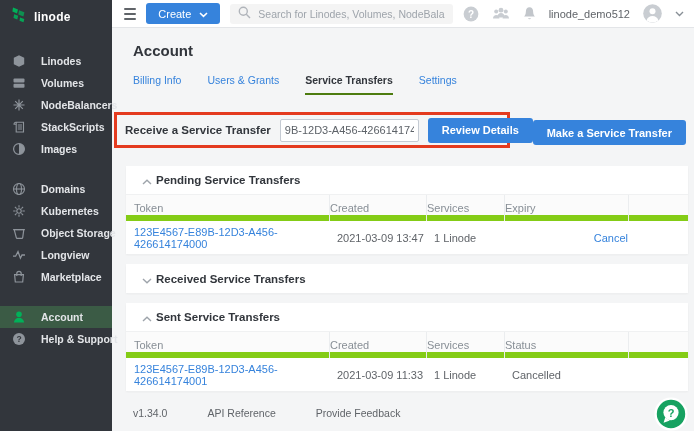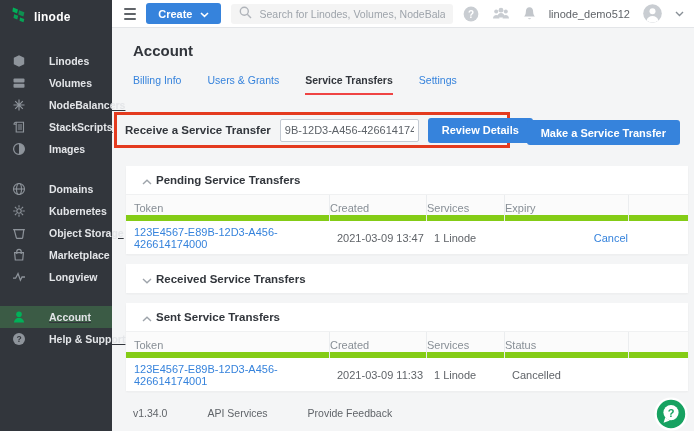--- a/index.html
+++ b/index.html
@@ -8,49 +8,49 @@
     font-family: "Liberation Sans", sans-serif;
     display: flex;
     background: #f4f5f6;
     color: #32363c;
   }
   
   .sidebar { width:112px; min-width:112px; background:#32363c; height:431px; }
   .logo-row { display:flex; align-items:center; gap:6px; padding:6px 0 5px 11px; }
   .logo-text { color:#fff; font-size:12px; font-weight:bold; letter-spacing:.2px; }
   .nav-group { margin-top:18px; }
-  .nav-item { display:flex; align-items:center; gap:23px; padding:4px 16px 4px 12px; cursor:pointer;text-decoration:underline; }
+  .nav-item { display:flex; align-items:center; gap:15px; padding:4px 16px 4px 12px; cursor:pointer; }
   .nav-item .icn { width:14px; height:14px; display:flex; align-items:center; justify-content:center; flex:none; }
   .nav-label { font-size:10.5px; font-weight:600; color:#e3e5e8; white-space:nowrap; }
   .nav-item.active { background:#3b5b45; }
   
   .main { flex:1; display:flex; flex-direction:column; min-width:0; }
   .topbar { height:28px; background:#fff; border-bottom:1px solid #e3e5e8; display:flex; align-items:center; padding:0 10px 0 12px; gap:10px; flex:none; }
   .hamburger { width:15px; display:flex; flex-direction:column; gap:3px; cursor:pointer; }
   .hamburger span { height:2px; background:#606469; border-radius:1px; }
-  .create-btn { background:#3683dc; color:#fff; font-size:11px; font-weight:bold; border:none; border-radius:3px; height:21px; padding:8px 12px; display:flex; align-items:center; gap:8px; cursor:pointer; font-family:inherit; }
+  .create-btn { background:#3683dc; color:#fff; font-size:11px; font-weight:normal; border:none; border-radius:3px; height:21px; padding:8px 12px; display:flex; align-items:center; gap:8px; cursor:pointer; font-family:inherit; }
   .search-box { width:268px; height:20px; background:#f4f4f4; border-radius:3px; display:flex; align-items:center; gap:7px; padding:0 8px; overflow:hidden; }
   .search-box input { border:none; outline:none; background:transparent; font-size:10.5px; color:#6a6f74; width:100%; font-family:inherit; }
   .search-box input::placeholder { color:#9ea4ab; }
   .topbar-right { margin-left:auto; display:flex; align-items:center; gap:13px; }
   .username { font-size:11px; color:#606469; }
   .tb-icn { display:flex; align-items:center; cursor:pointer; }
   
   .content { flex:1; padding:8px 6px 0 14px; position:relative; overflow:hidden; }
   .page-title { font-size:15px; font-weight:600; color:#32363c; margin:6px 0 0 7px; }
   .tabs { display:flex; gap:26px; margin:15px 0 0 7px; font-size:10.5px; }
   .tab { color:#3683dc; padding-bottom:7px; cursor:pointer; }
-  .tab.active { color:#32363c; font-weight:bold; border-bottom:2px solid #ef4444; }
+  .tab.active { color:#32363c; font-weight:bold; border-bottom:2px solid #4d7c0f; }
   
   .action-row { position:relative; margin-top:17px; height:42px; }
   .receive-box { position:absolute; left:-12px; top:0; width:396px; height:36px; border:3px solid #e43b1f; display:flex; align-items:center; gap:9px; padding:0 8px 0 8px; }
   .receive-label { font-size:11.5px; font-weight:bold; color:#32363c; white-space:nowrap; }
   .token-input { width:139px; height:23px; border:1px solid #c5cbd3; border-radius:2px; font-size:11px; color:#5d6268; padding:0 4px; background:#fff; font-family:inherit; outline:none; }
   .btn-blue { background:#3683dc; color:#fff; font-size:11px; font-weight:bold; height:25px; padding:0 14px; border:none; border-radius:3px; cursor:pointer; font-family:inherit; white-space:nowrap; }
-  .make-btn { position:absolute; right:8px; top:8px; }
+  .make-btn { position:absolute; right:2px; top:8px; }
   
   .panel { background:#fff; margin-top:12px; box-shadow:0 1px 2px rgba(50,54,60,.05); }
   .panel + .panel { margin-top:10px; }
   .section-head { display:flex; align-items:center; gap:4px; height:29px; padding:0 8px 0 16px; cursor:pointer; }
   .section-head.bordered { border-bottom:1px solid #f0f1f2; }
   .section-title { font-size:11.5px; font-weight:bold; color:#32363c; }
   .tgrid { display:grid; grid-template-columns:195px 97px 78px 1fr 52px; padding:0 8px; align-items:center; font-size:11px; }
   .thead { background:#fbfbfb; border-bottom:6px solid #84cc16; height:26px; color:#888f96; }
   .thead .th { border-left:1px solid #ebedef; height:26px; display:flex; align-items:center; }
   .thead .th:first-child { padding-left:0; border-left:none; }
@@ -151,34 +151,34 @@
         <span class="icn">
             <svg width="14" height="14" viewBox="0 0 14 14" fill="none" stroke="#8e949b" stroke-width="1.2">
               <path d="M2.2 3.6h9.6l-1.1 8a1 1 0 0 1-1 .8H5.3a1 1 0 0 1-1-.8z"></path>
               <path d="M1.2 3.6h11.6"></path>
             </svg>
           </span>
         <span class="nav-label">Object Storage</span>
       </div>
       <div class="nav-item">
         <span class="icn">
+            <svg width="14" height="14" viewBox="0 0 14 14" fill="none" stroke="#8e949b" stroke-width="1.3">
+              <path d="M1 8.2h2.6L6 3.6l2.4 6.6L10 7h3"></path>
+            </svg>
+          </span>
+        <span class="nav-label">Longview</span>
+      </div>
+      <div class="nav-item">
+        <span class="icn">
             <svg width="14" height="14" viewBox="0 0 14 14" fill="none" stroke="#8e949b" stroke-width="1.2">
               <path d="M2.6 4.6h8.8l-.7 7.4H3.3z"></path>
               <path d="M4.8 6V3.6a2.2 2.2 0 0 1 4.4 0V6"></path>
             </svg>
           </span>
         <span class="nav-label">Marketplace</span>
-      </div>
-      <div class="nav-item">
-        <span class="icn">
-            <svg width="14" height="14" viewBox="0 0 14 14" fill="none" stroke="#8e949b" stroke-width="1.3">
-              <path d="M1 8.2h2.6L6 3.6l2.4 6.6L10 7h3"></path>
-            </svg>
-          </span>
-        <span class="nav-label">Longview</span>
       </div>
     </div>
 
     <div class="nav-group">
       <div class="nav-item active">
         <span class="icn">
             <svg width="14" height="14" viewBox="0 0 14 14" fill="#00b159">
               <circle cx="7" cy="4.2" r="2.8"></circle>
               <path d="M1.8 12.6c.6-3 2.7-4.8 5.2-4.8s4.6 1.8 5.2 4.8z"></path>
             </svg>
@@ -329,21 +329,21 @@
         <div class="td"><a class="link">123E4567-E89B-12D3-A456-426614174001</a></div>
         <div class="td">2021-03-09 11:33</div>
         <div class="td">1 Linode</div>
         <div class="td">Cancelled</div>
         <div class="td"></div>
       </div>
     </section>
 
     <div class="footer">
       <span>v1.34.0</span>
-      <a>API Services</a>
+      <a>API Reference</a>
       <a>Provide Feedback</a>
     </div>
 
     <span class="help-bubble"><svg width="34" height="34" viewBox="0 0 34 34">
           <circle cx="17" cy="17" r="15.4" fill="#17a261" stroke="#fff" stroke-width="2.4"></circle>
           <circle cx="17" cy="15.6" r="7.6" fill="#fff"></circle>
           <path d="M11.2 20.4l-1.6 5.4 6.2-2.4z" fill="#fff"></path>
           <text x="17" y="19.6" font-size="11" font-weight="bold" fill="#17a261" text-anchor="middle" font-family="Liberation Sans,sans-serif">?</text>
         </svg></span>
   </div>

